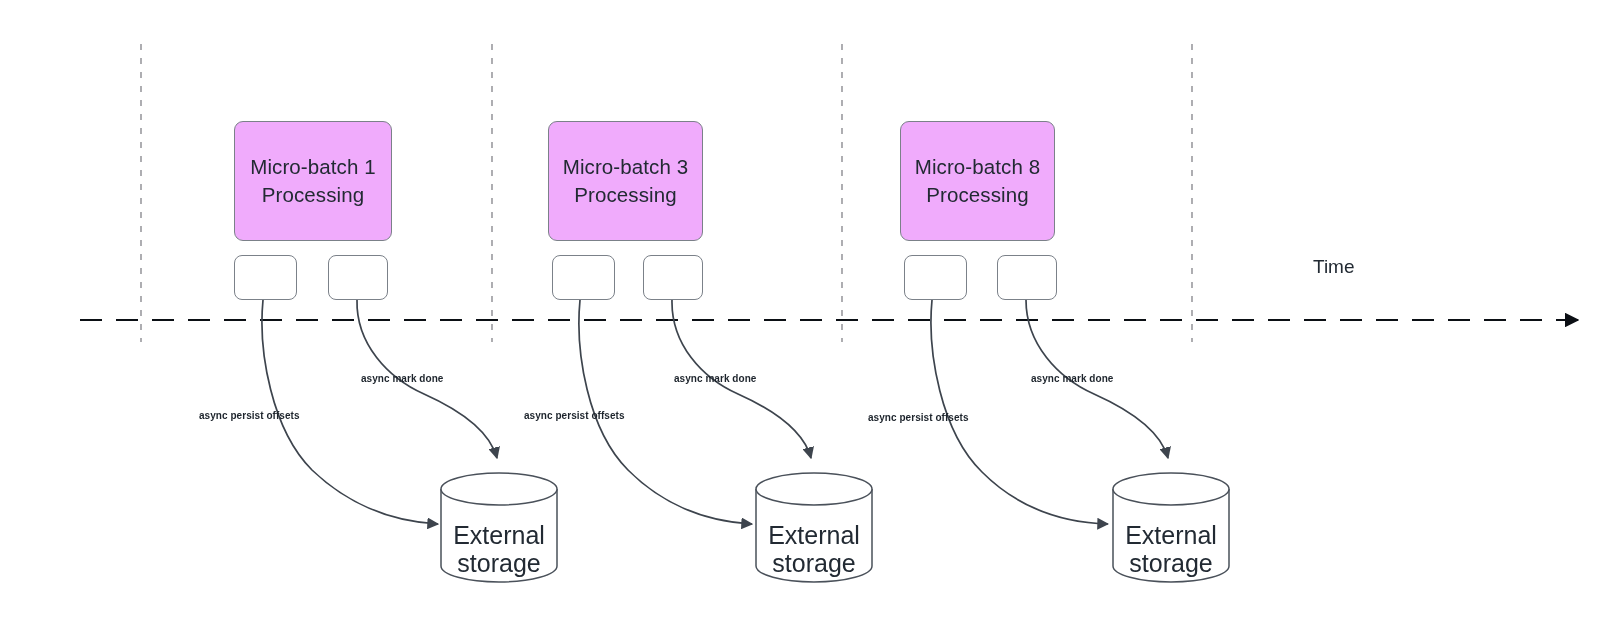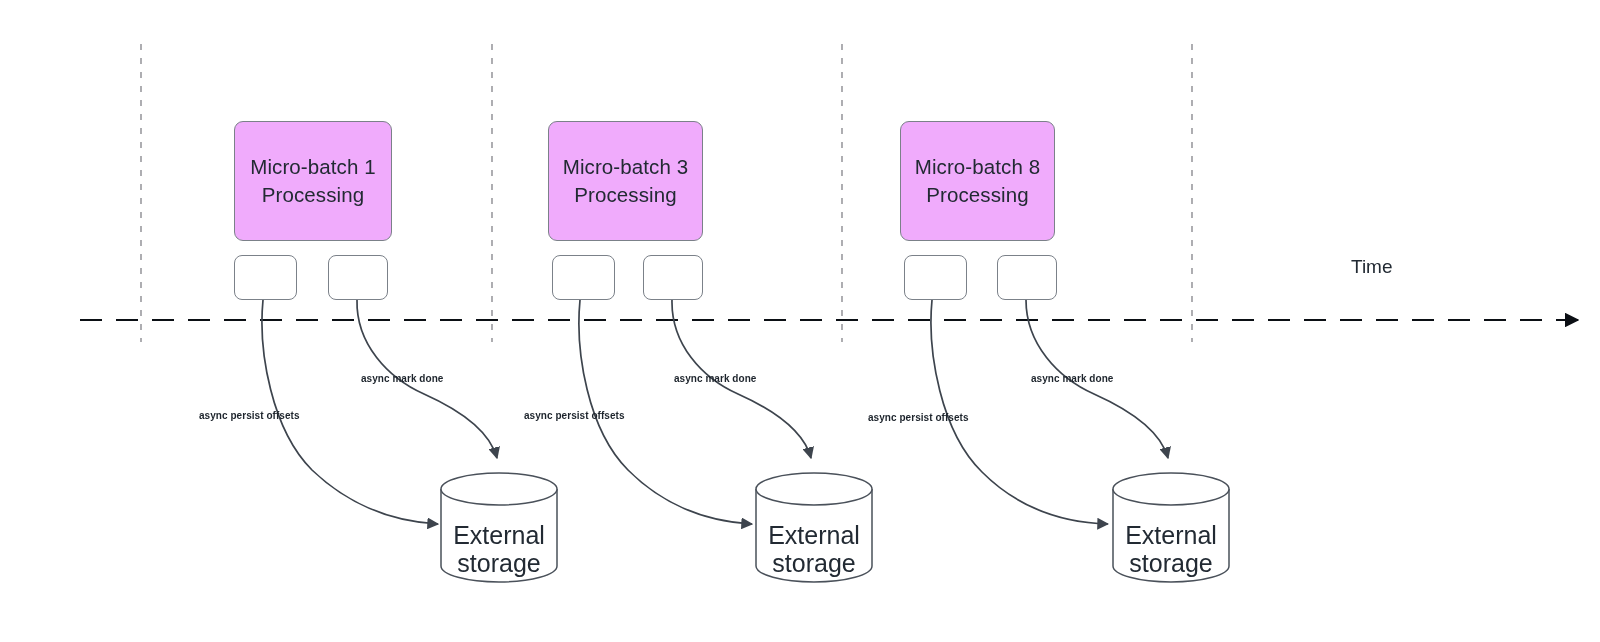--- a/index.html
+++ b/index.html
@@ -140,15 +140,15 @@
       <div class="mini-box" style="left: 904px; top: 255px; width: 63px; height: 45px;"></div>
       <div class="mini-box" style="left: 997px; top: 255px; width: 60px; height: 45px;"></div>
       <div class="edge-label" style="left: 868px; top: 412px;">async persist offsets</div>
       <div class="edge-label" style="left: 1031px; top: 373px;">async mark done</div>
       <div class="db-label" style="left: 1113px; top: 521px; width: 116px;">
         <div>External</div>
         <div>storage</div>
       </div>
     </div>
 
-  <div class="time-label" style="left:1351px;top:256px;">Time</div>
+  <div class="time-label" style="left:1313px;top:256px;">Time</div>
 
 </div>
 
 </body></html>

